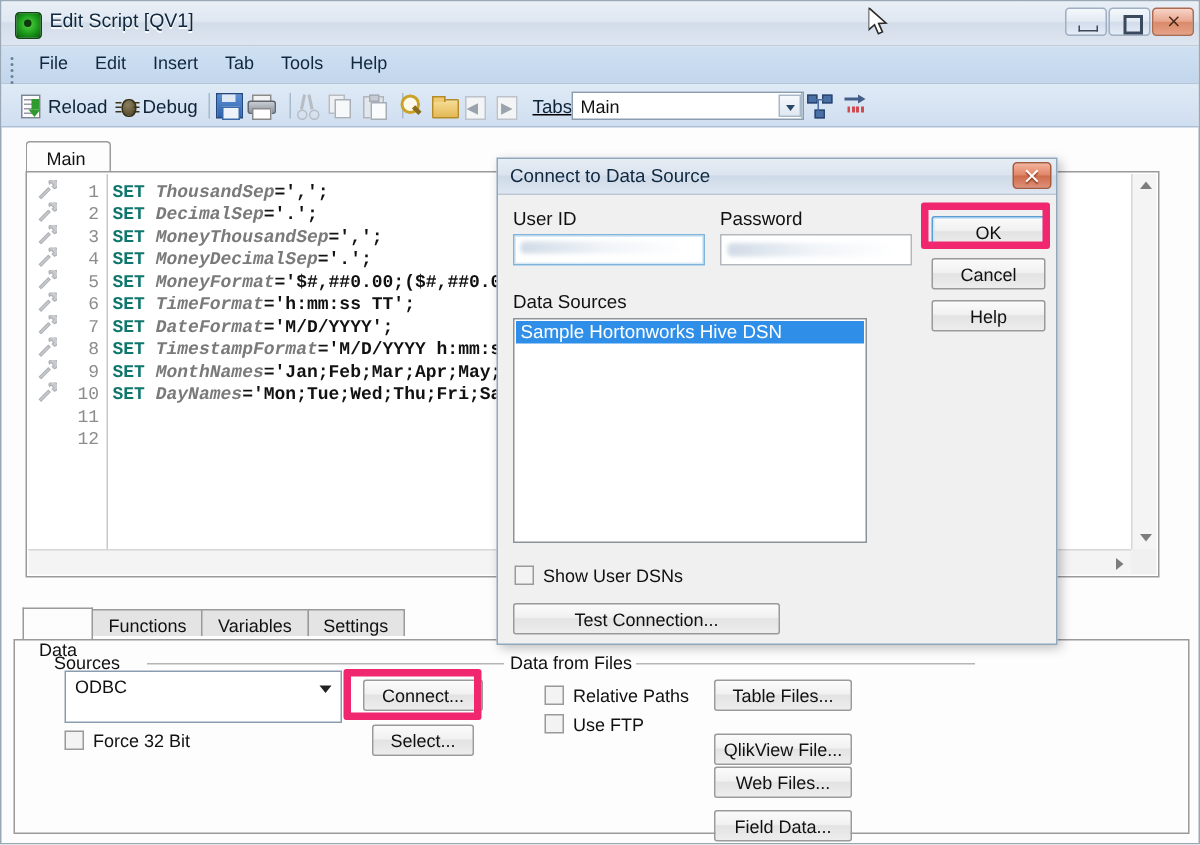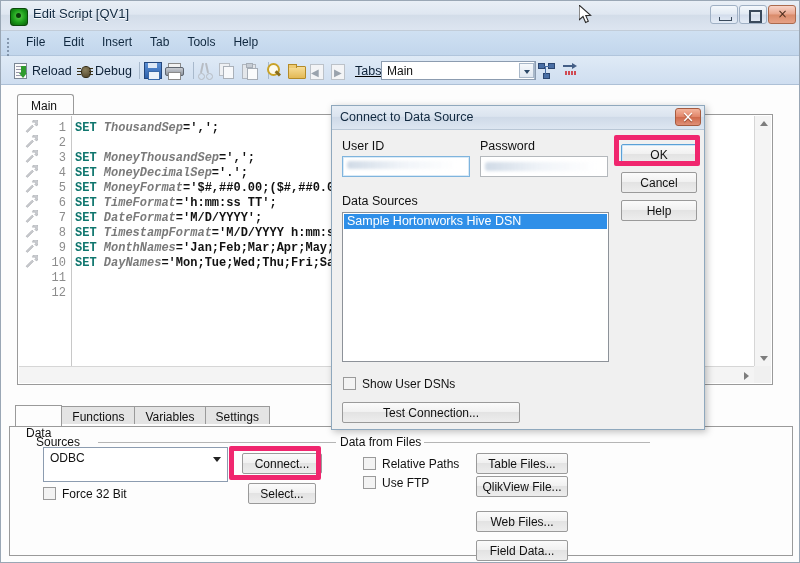--- a/index.html
+++ b/index.html
@@ -234,21 +234,21 @@
   }
   #dlg-close:after{content:"\00D7";position:absolute;left:0;right:0;top:-1px;text-align:center;
     font-size:15px;color:#fff;font-family:"DejaVu Sans",sans-serif;text-shadow:0 1px 1px #8a4027;}
   .dlbl{position:absolute;font-size:12.5px;color:#111;}
   .dinput{position:absolute;background:#fff;border:1px solid #b4b8bc;box-sizing:border-box;}
   .dinput.focus{border:1px solid #7fb4dd;box-shadow:inset 0 0 0 1px #d9eaf7;}
   .dinput .smear{position:absolute;left:4px;top:4px;height:8px;
     background:linear-gradient(to right,rgba(200,212,226,.85),rgba(222,230,240,.45),rgba(255,255,255,0));
     filter:blur(1.5px);border-radius:3px;}
   #dsn-list{
-    position:absolute;left:10px;top:106px;width:267px;height:150px;
+    position:absolute;left:10px;top:106px;width:236px;height:150px;
     background:#fff;border:1px solid #8d9299;box-sizing:border-box;
   }
   #dsn-list .item{
     position:absolute;left:1px;right:1px;top:1px;height:15px;line-height:15px;
     background:#2f8fe8;color:#fff;font-size:12.5px;padding-left:3px;box-sizing:border-box;
   }
 </style>
 </head>
 <body>
 
@@ -488,20 +488,21 @@
           <span class="lnum" style="top: 95px;">7</span>
           <span class="lnum" style="top: 110px;">8</span>
           <span class="lnum" style="top: 125px;">9</span>
           <span class="lnum" style="top: 140px;">10</span>
           <span class="lnum" style="top: 155px;">11</span>
           <span class="lnum" style="top: 170px;">12</span>
         </div>
       <div id="gutter-line"></div>
       <div id="codearea">
           <div class="cline" style="top: 5px;"><span class="kw">SET</span><span class="vr">&nbsp;ThousandSep</span><span class="st">=',';</span></div>
+          <div class="cline" style="top: 20px;"><span class="kw">SET</span><span class="vr">&nbsp;DecimalSep</span><span class="st">='.';</span></div>
           <div class="cline" style="top: 35px;"><span class="kw">SET</span><span class="vr">&nbsp;MoneyThousandSep</span><span class="st">=',';</span></div>
           <div class="cline" style="top: 50px;"><span class="kw">SET</span><span class="vr">&nbsp;MoneyDecimalSep</span><span class="st">='.';</span></div>
           <div class="cline" style="top: 65px;"><span class="kw">SET</span><span class="vr">&nbsp;MoneyFormat</span><span class="st">='$#,##0.00;($#,##0.0</span></div>
           <div class="cline" style="top: 80px;"><span class="kw">SET</span><span class="vr">&nbsp;TimeFormat</span><span class="st">='h:mm:ss TT';</span></div>
           <div class="cline" style="top: 95px;"><span class="kw">SET</span><span class="vr">&nbsp;DateFormat</span><span class="st">='M/D/YYYY';</span></div>
           <div class="cline" style="top: 110px;"><span class="kw">SET</span><span class="vr">&nbsp;TimestampFormat</span><span class="st">='M/D/YYYY h:mm:s</span></div>
           <div class="cline" style="top: 125px;"><span class="kw">SET</span><span class="vr">&nbsp;MonthNames</span><span class="st">='Jan;Feb;Mar;Apr;May;</span></div>
           <div class="cline" style="top: 140px;"><span class="kw">SET</span><span class="vr">&nbsp;DayNames</span><span class="st">='Mon;Tue;Wed;Thu;Fri;Sa</span></div>
           <div class="cline" style="top: 155px;"></div>
           <div class="cline" style="top: 170px;"></div>
@@ -543,21 +544,21 @@
     <div class="grp-label" style="left:330px;top:8px;">Data from Files</div>
     <div class="grp-line" style="left:414px;top:15px;width:226px;"></div>
 
     <div class="cbx" style="left:353px;top:30px;"></div>
     <div class="cbx-lbl" style="left:372px;top:30px;">Relative Paths</div>
 
     <div class="cbx" style="left:353px;top:49px;"></div>
     <div class="cbx-lbl" style="left:372px;top:49px;">Use FTP</div>
 
     <div class="wbtn" style="left:466px;top:26px;width:92px;height:21px;">Table Files...</div>
-    <div class="wbtn" style="left:466px;top:49px;width:92px;height:21px;">QlikView File...</div>
+    <div class="wbtn" style="left:466px;top:62px;width:92px;height:21px;">QlikView File...</div>
     <div class="wbtn" style="left:466px;top:84px;width:92px;height:21px;">Web Files...</div>
     <div class="wbtn" style="left:466px;top:113px;width:92px;height:21px;">Field Data...</div>
   </div>
 
   <div id="dialog">
     <div id="dlg-title">
       <span class="t">Connect to Data Source</span>
       <span id="dlg-close"></span>
     </div>
 

